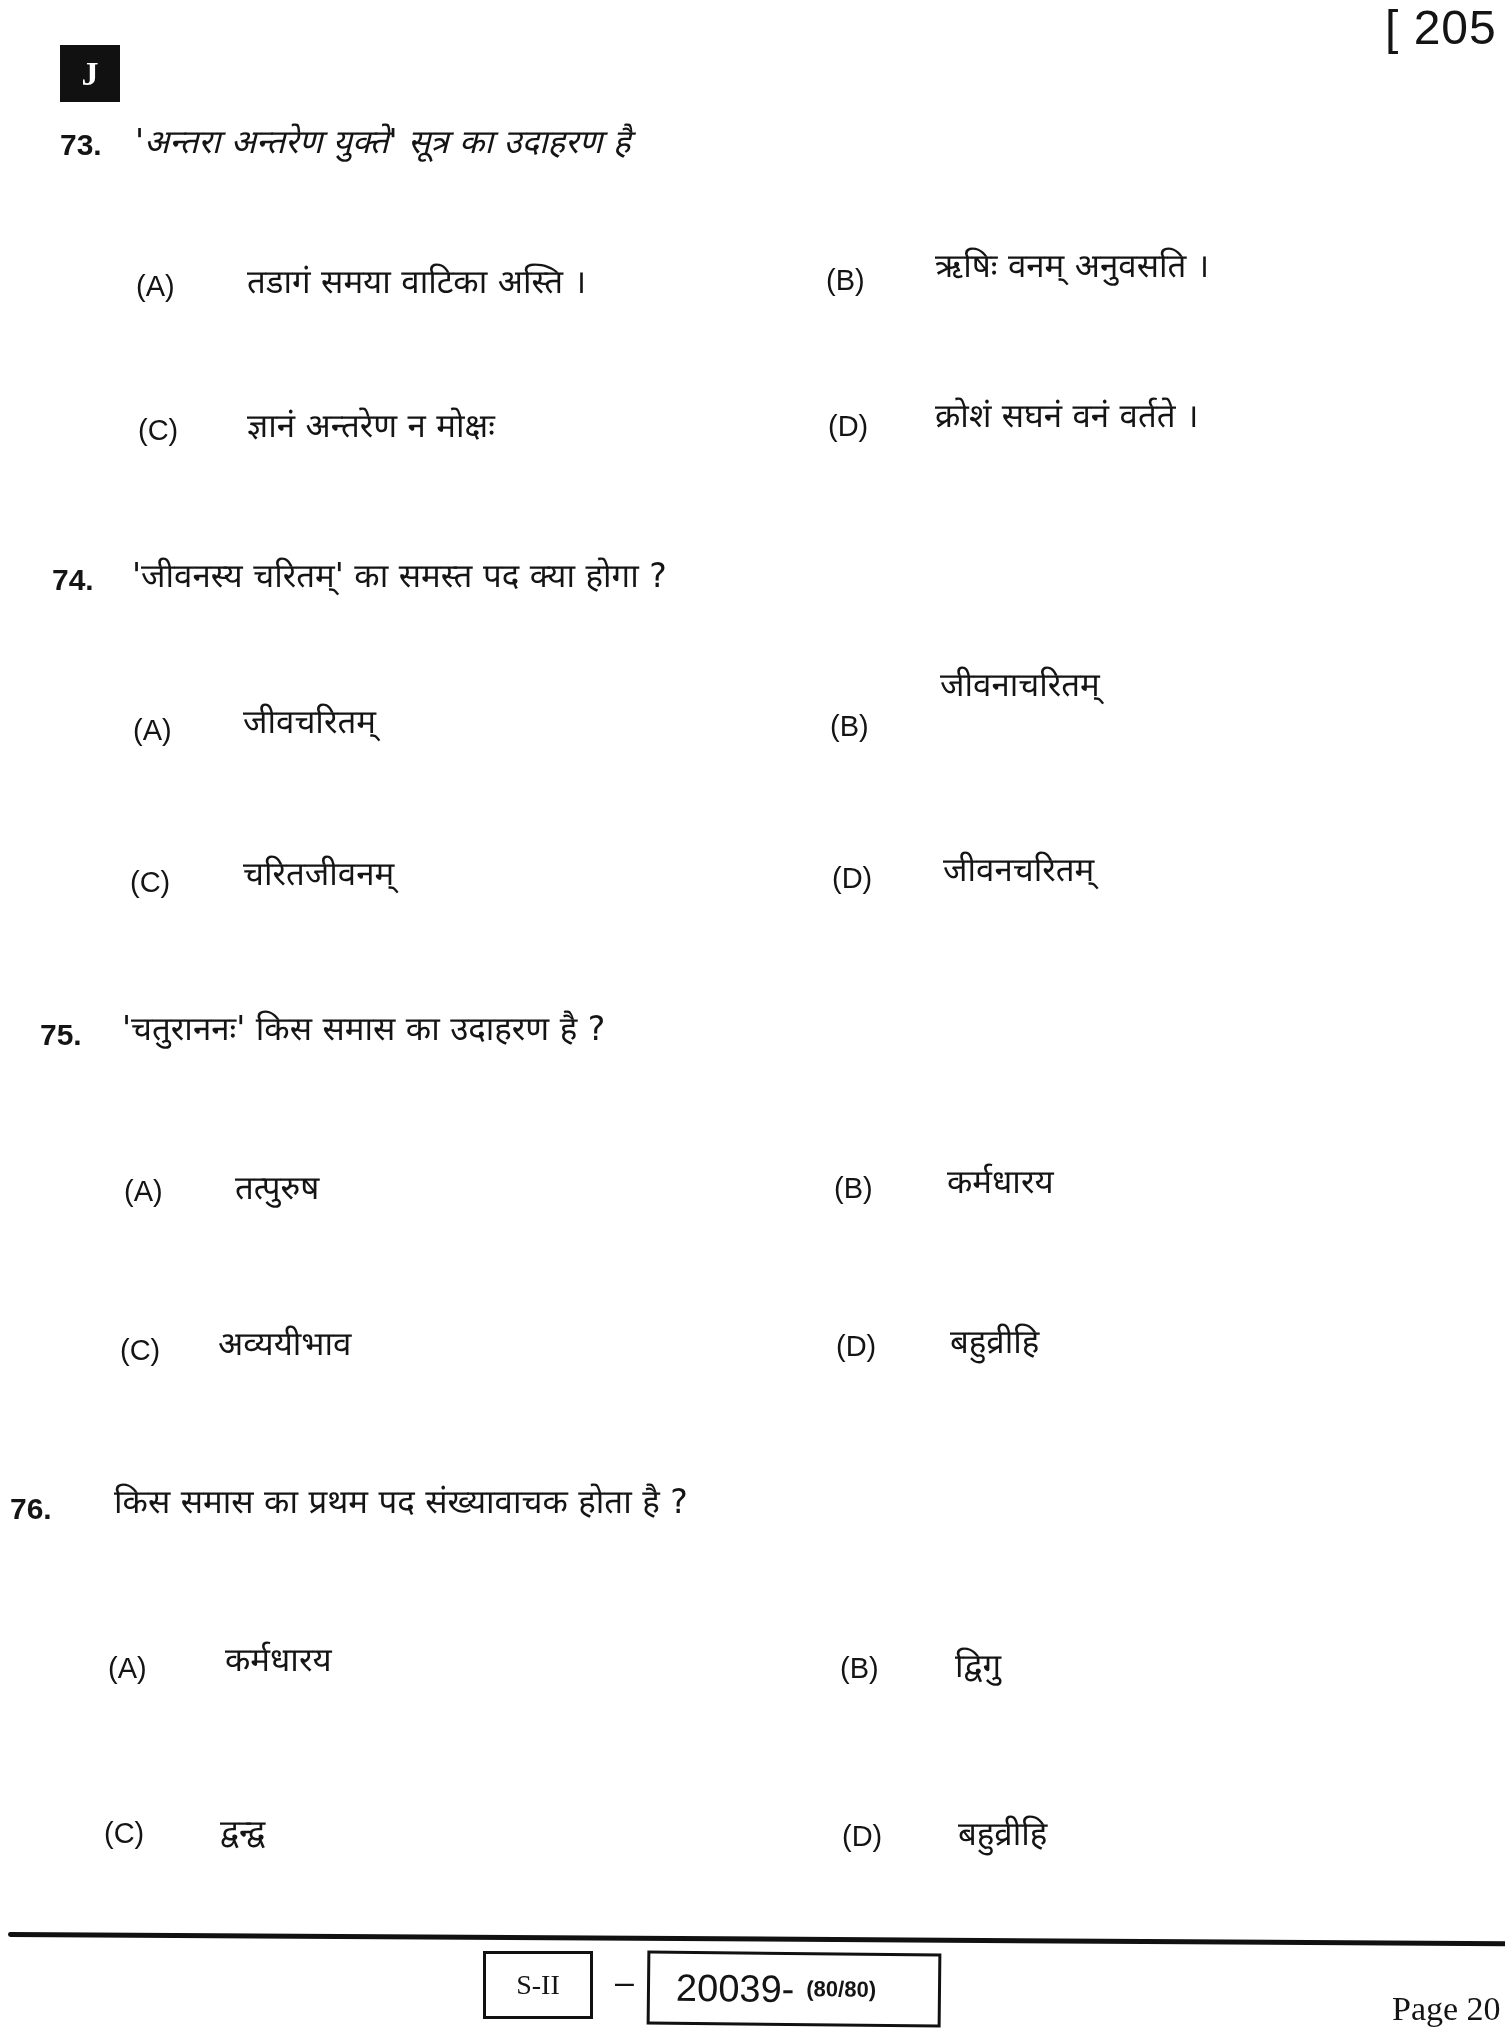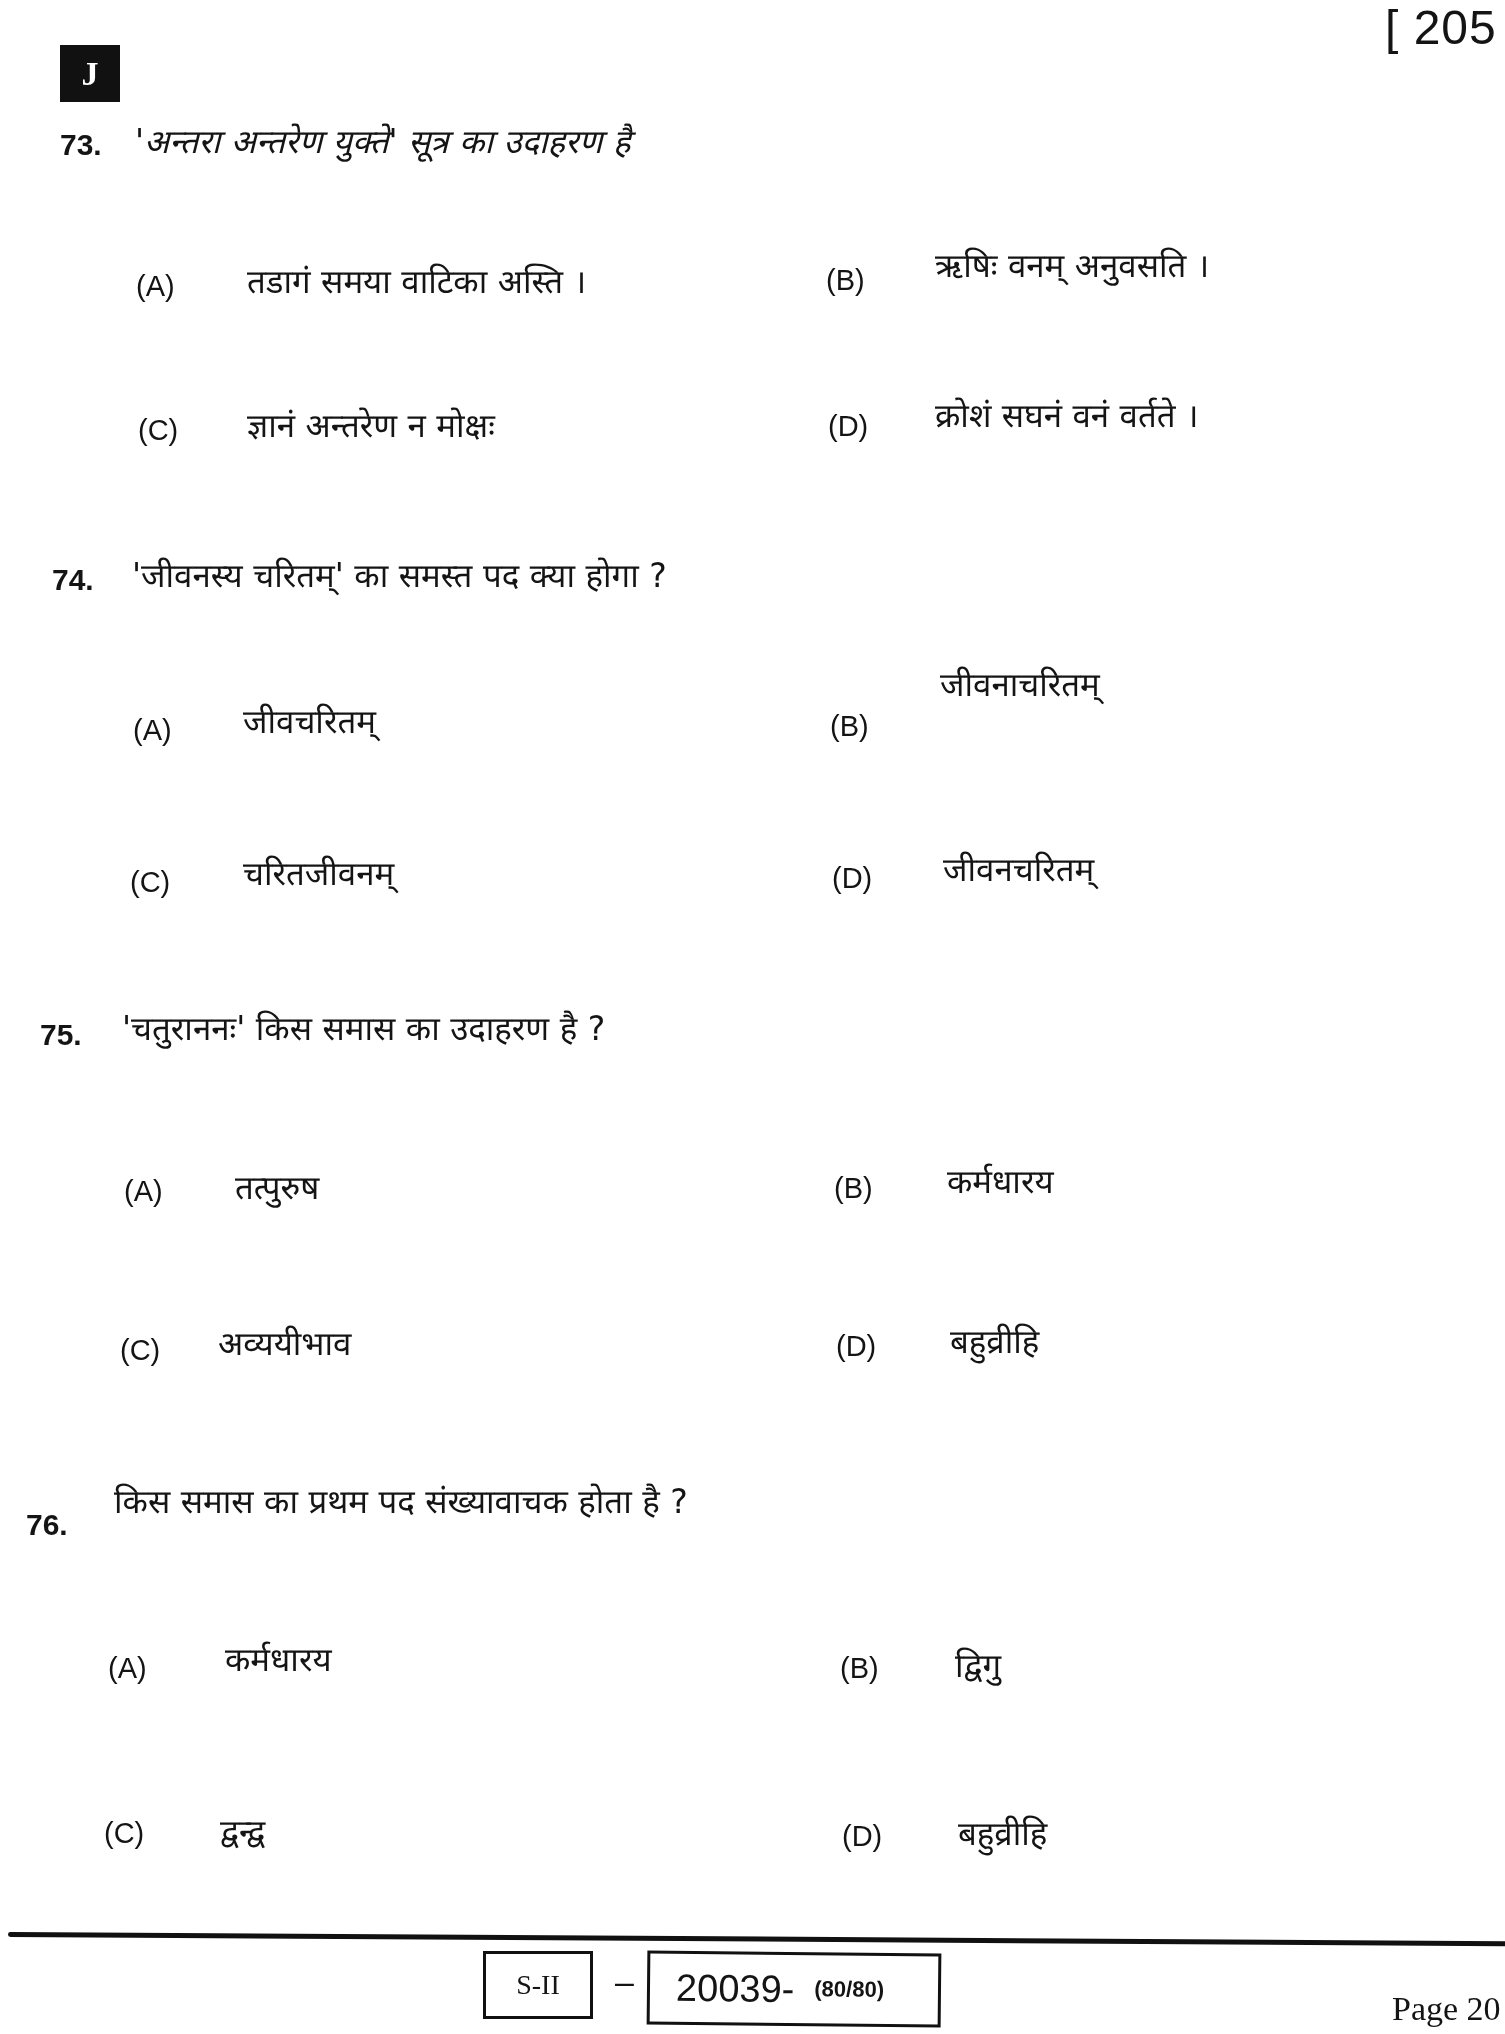--- a/index.html
+++ b/index.html
@@ -15,21 +15,21 @@
   .opt-label { font-family:"Liberation Sans", sans-serif; font-size:29px; }
   .opt-text { font-size:33px; }
   .footer-line { left:8px; top:1932px; width:1500px; height:5px; background:#111;
                  transform:rotate(0.35deg); transform-origin:left center; border-radius:3px; }
   .box { border:3px solid #111; display:flex; align-items:center; justify-content:center; }
   .series-box { left:483px; top:1951px; width:104px; height:62px;
                 font-family:"Liberation Serif", serif; font-size:28px; }
   .dash { left:615px; top:1962px; font-family:"Liberation Sans", sans-serif; font-size:34px; }
   .code-box { left:647px; top:1952px; width:294px; height:74px; justify-content:flex-start; padding-left:26px; box-sizing:border-box;
               font-family:"Liberation Sans", sans-serif; font-size:38px; transform:rotate(0.6deg); }
-  .code-box small { font-size:22px; font-weight:bold; margin-left:20px; }
+  .code-box small { font-size:22px; font-weight:bold; margin-left:12px; }
   .page-label { left:1392px; top:1990px; font-family:"Liberation Serif", serif; font-size:34px; }
 </style>
 </head>
 <body>
 
 <div class="abs page-no">[ 205 ]</div>
 <div class="abs set-badge">J</div>
 
 <div>
   <div class="abs qnum" style="left:60px;top:128px;">73.</div>
@@ -64,21 +64,21 @@
   <div class="abs opt-text" style="left:235px;top:1164px;">तत्पुरुष</div>
   <div class="abs opt-label" style="left:834px;top:1172px;">(B)</div>
   <div class="abs opt-text" style="left:947px;top:1158px;">कर्मधारय</div>
   <div class="abs opt-label" style="left:120px;top:1334px;">(C)</div>
   <div class="abs opt-text" style="left:218px;top:1320px;">अव्ययीभाव</div>
   <div class="abs opt-label" style="left:836px;top:1330px;">(D)</div>
   <div class="abs opt-text" style="left:950px;top:1318px;">बहुव्रीहि</div>
 </div>
 
 <div>
-  <div class="abs qnum" style="left:26px;top:1492px;margin-top:16px;">76.</div>
+  <div class="abs qnum" style="left:10px;top:1492px;">76.</div>
   <div class="abs qtext" style="left:114px;top:1478px;">किस समास का प्रथम पद संख्यावाचक होता है ?</div>
   <div class="abs opt-label" style="left:108px;top:1652px;">(A)</div>
   <div class="abs opt-text" style="left:225px;top:1636px;">कर्मधारय</div>
   <div class="abs opt-label" style="left:840px;top:1652px;">(B)</div>
   <div class="abs opt-text" style="left:955px;top:1642px;">द्विगु</div>
   <div class="abs opt-label" style="left:104px;top:1817px;">(C)</div>
   <div class="abs opt-text" style="left:220px;top:1808px;">द्वन्द्व</div>
   <div class="abs opt-label" style="left:842px;top:1820px;">(D)</div>
   <div class="abs opt-text" style="left:958px;top:1810px;">बहुव्रीहि</div>
 </div>

